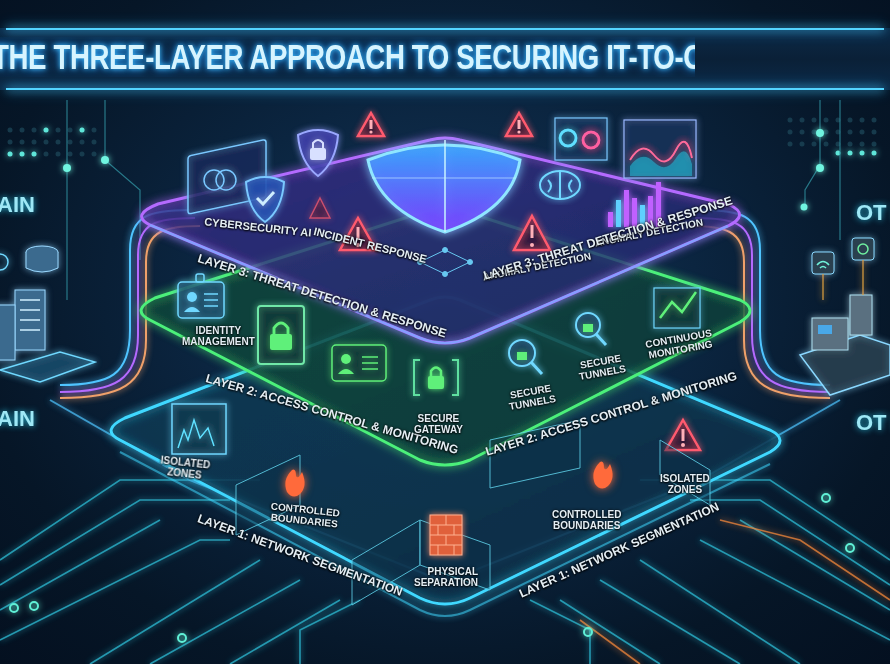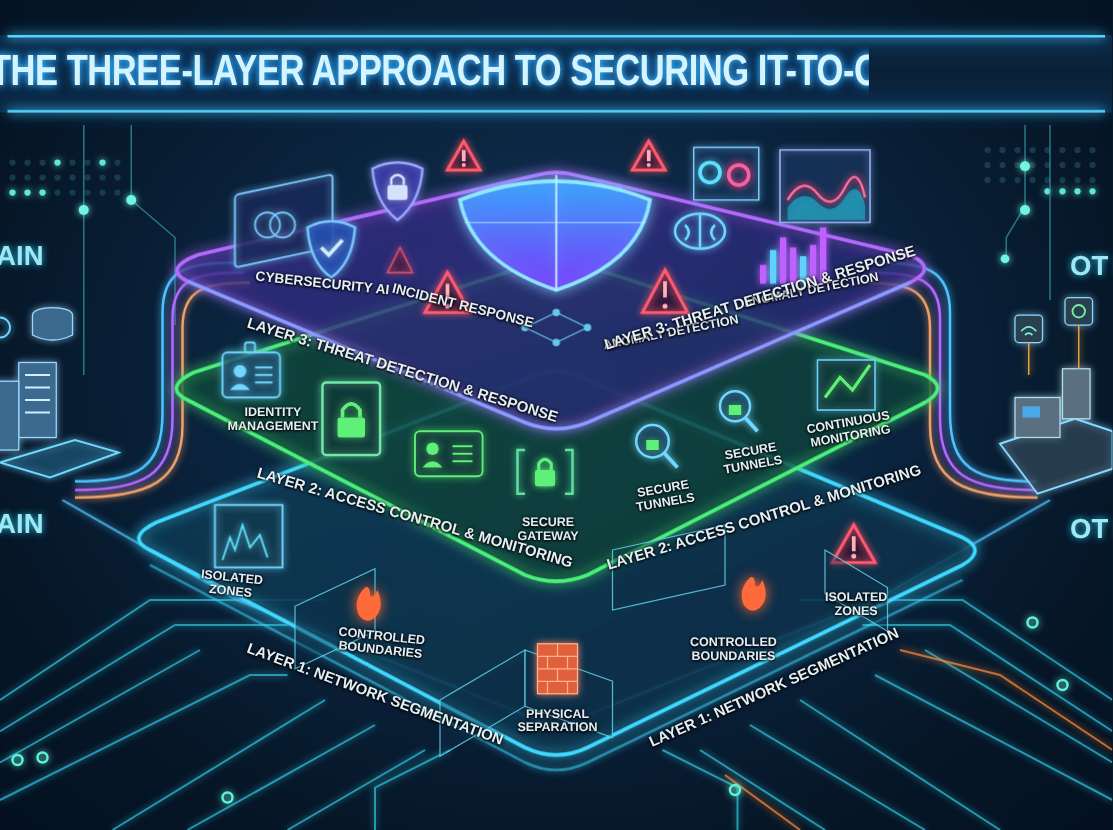--- a/index.html
+++ b/index.html
@@ -389,21 +389,21 @@
 
   <div class="lbl" style="left:160px;top:458px;font-size:10px;transform:rotate(6deg);">
     <div>ISOLATED</div>
     <div>ZONES</div>
   </div>
   <div class="lbl" style="left:270px;top:505px;font-size:10px;transform:rotate(6deg);">
     <div>CONTROLLED</div>
     <div>BOUNDARIES</div>
   </div>
   <div class="lbl" style="left:198px;top:512px;font-size:12px;transform:rotate(20deg);transform-origin:left;">LAYER 1: NETWORK SEGMENTATION</div>
-  <div class="lbl" style="left:414px;top:567px;font-size:10px;">
+  <div class="lbl" style="left:414px;top:567px;font-size:10px;text-align:right;">
     <div>PHYSICAL</div>
     <div>SEPARATION</div>
   </div>
   <div class="lbl" style="left:552px;top:510px;font-size:10px;">
     <div>CONTROLLED</div>
     <div>BOUNDARIES</div>
   </div>
   <div class="lbl" style="left:660px;top:474px;font-size:10px;">
     <div>ISOLATED</div>
     <div>ZONES</div>

